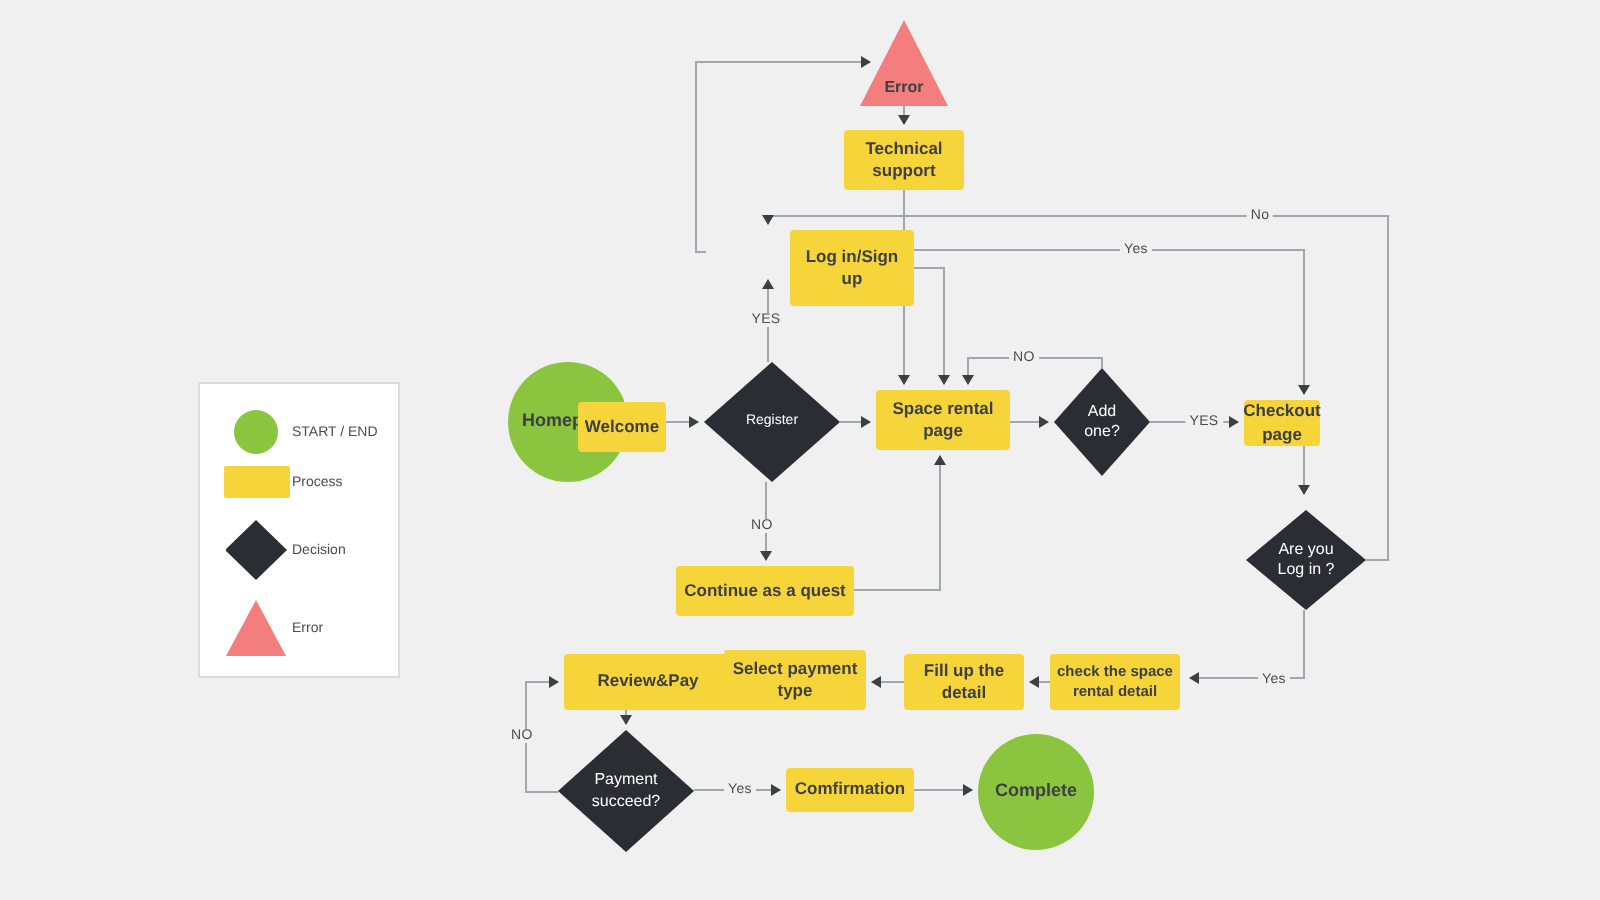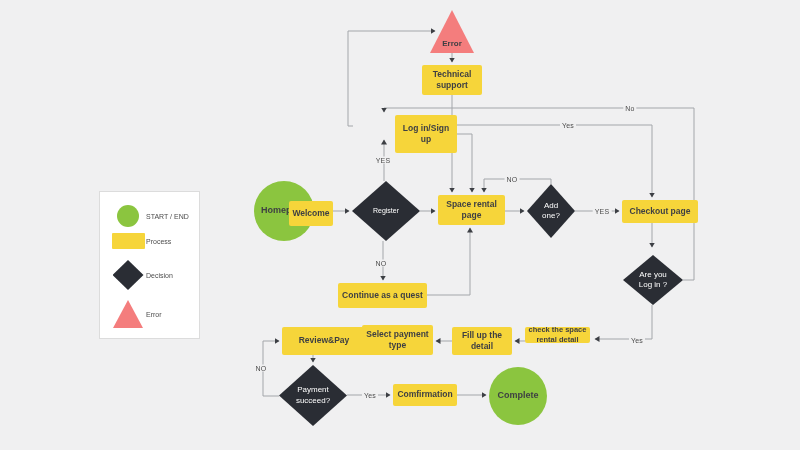--- a/index.html
+++ b/index.html
@@ -120,27 +120,27 @@
   <div class="node startend" style="left:210px;top:181px;width:60px;height:60px;margin-left:44px;">Homepage</div>
 
   <div class="node process" style="left:289px;top:201px;width:44px;height:25px;">Welcome</div>
 
   <div class="node decision" style="left:352px;top:181px;width:68px;height:60px;font-size:7px;">Register</div>
 
   <div class="node process" style="left:438px;top:195px;width:67px;height:30px;">Space rental page</div>
 
   <div class="node decision" style="left:527px;top:184px;width:48px;height:54px;">Add one?</div>
 
-  <div class="node process" style="left:622px;top:200px;width:76px;height:23px;">Checkout page</div>
+  <div class="node process" style="left:622px;top:200px;width:38px;height:23px;">Checkout page</div>
 
   <div class="node process" style="left:338px;top:283px;width:89px;height:25px;">Continue as a quest</div>
 
   <div class="node decision" style="left:623px;top:255px;width:60px;height:50px;">Are you Log in ?</div>
 
-  <div class="node process" style="left:525px;top:327px;width:65px;height:16px;font-size:7.5px;">check the space rental detail</div>
+  <div class="node process" style="left:525px;top:327px;width:65px;height:28px;font-size:7.5px;">check the space rental detail</div>
 
   <div class="node process" style="left:452px;top:327px;width:60px;height:28px;">Fill up the detail</div>
 
   <div class="node process" style="left:362px;top:325px;width:71px;height:30px;">Select payment type</div>
 
   <div class="node process" style="left:282px;top:327px;width:84px;height:28px;">Review&amp;Pay</div>
 
   <div class="node decision" style="left:279px;top:365px;width:68px;height:61px;">Payment succeed?</div>
 
   <div class="node process" style="left:393px;top:384px;width:64px;height:22px;">Comfirmation</div>

